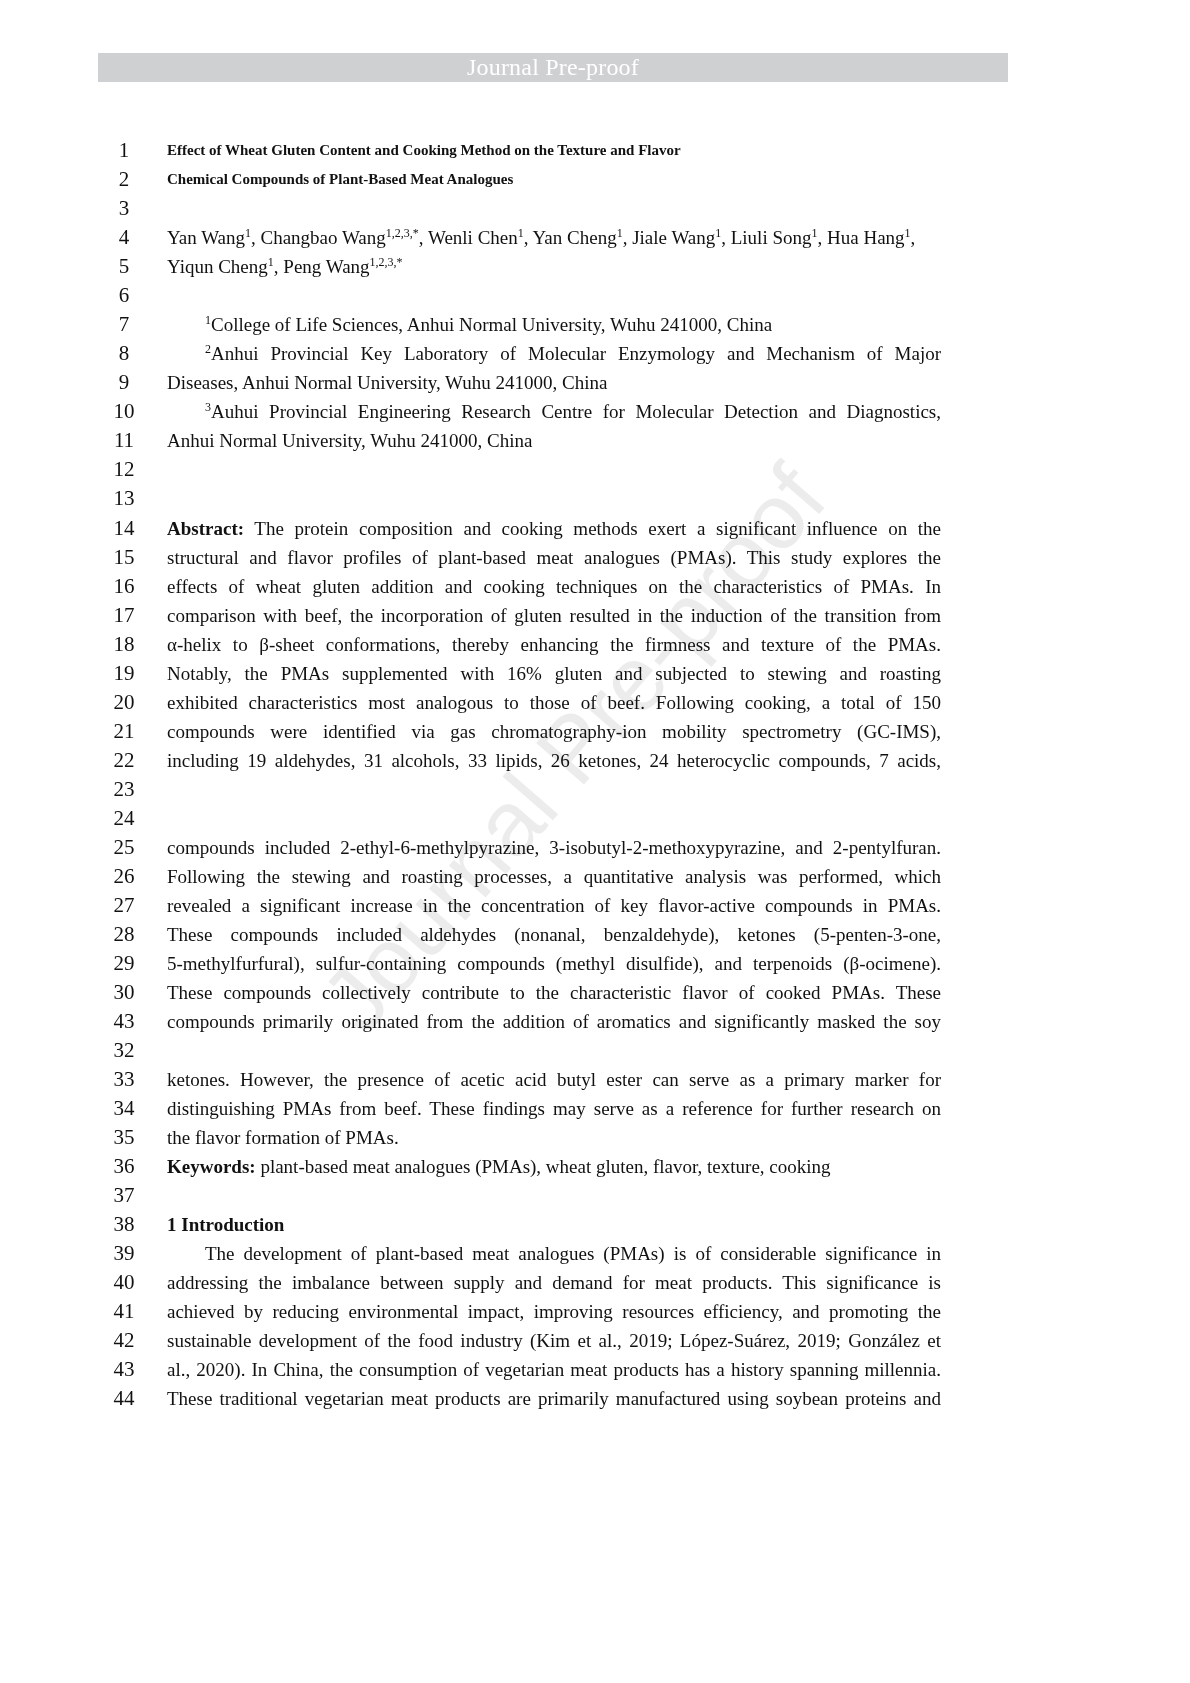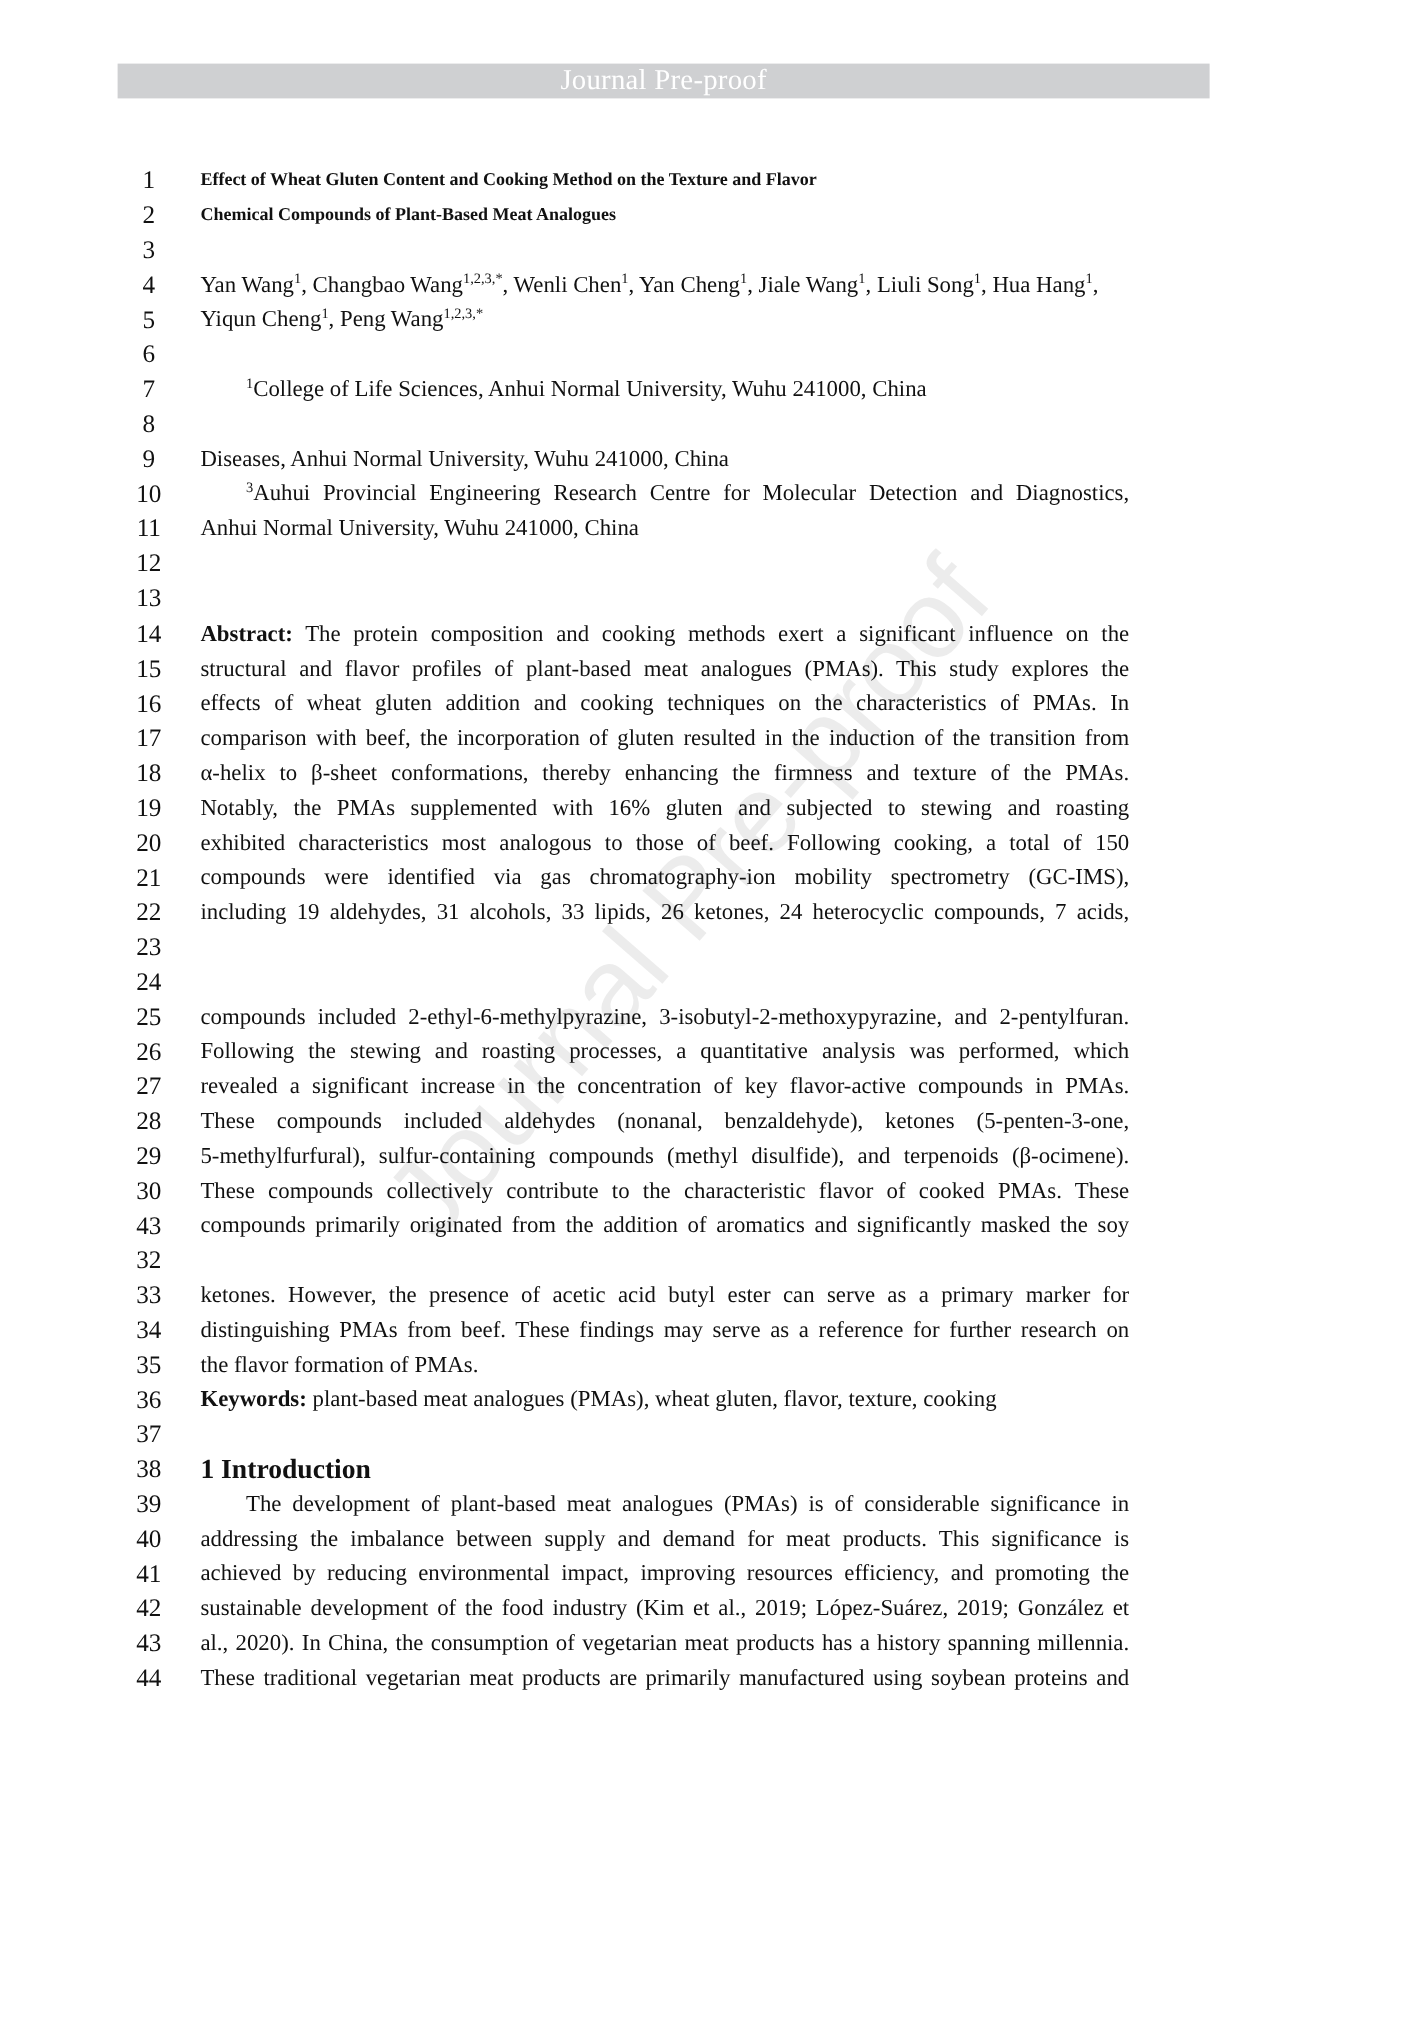--- a/index.html
+++ b/index.html
@@ -93,21 +93,21 @@
     .bold {
       font-weight: bold;
     }
     sup {
       font-size: 12px;
       line-height: 0;
       vertical-align: 7px;
     }
     .section-heading {
       font-weight: bold;
-      font-size: 23px;
+      font-size: 19px;
     }
   </style>
 </head>
 <body>
 
 <div class="header-bar">Journal Pre-proof</div>
 
 <div class="watermark">Journal Pre-proof</div>
 
 <div class="doc">
@@ -140,20 +140,21 @@
     <span class="ln">6</span>
   </div>
 
   <div class="line" style="top:310px">
     <span class="ln">7</span>
     <span class="txt indent"><sup>1</sup><span>College of Life Sciences, Anhui Normal University, Wuhu 241000, China</span></span>
   </div>
 
   <div class="line" style="top:339px">
     <span class="ln">8</span>
+    <span class="txt indent justify"><sup>2</sup><span>Anhui Provincial Key Laboratory of Molecular Enzymology and Mechanism of Major</span></span>
   </div>
 
   <div class="line" style="top:368px">
     <span class="ln">9</span>
     <span class="txt">Diseases, Anhui Normal University, Wuhu 241000, China</span>
   </div>
 
   <div class="line" style="top:397px">
     <span class="ln">10</span>
     <span class="txt indent justify"><sup>3</sup><span>Auhui Provincial Engineering Research Centre for Molecular Detection and Diagnostics,</span></span>

